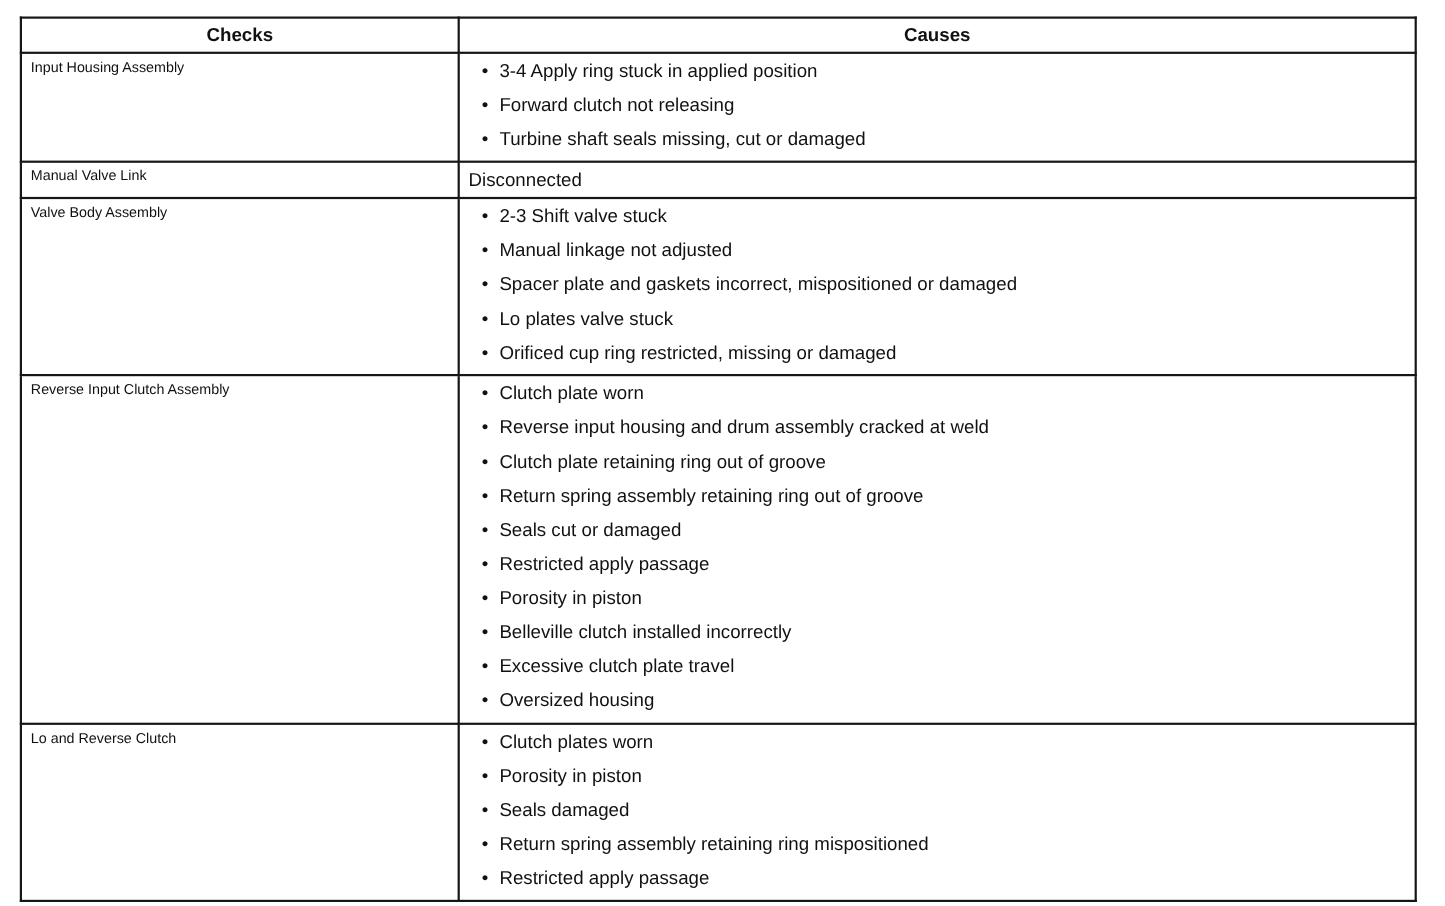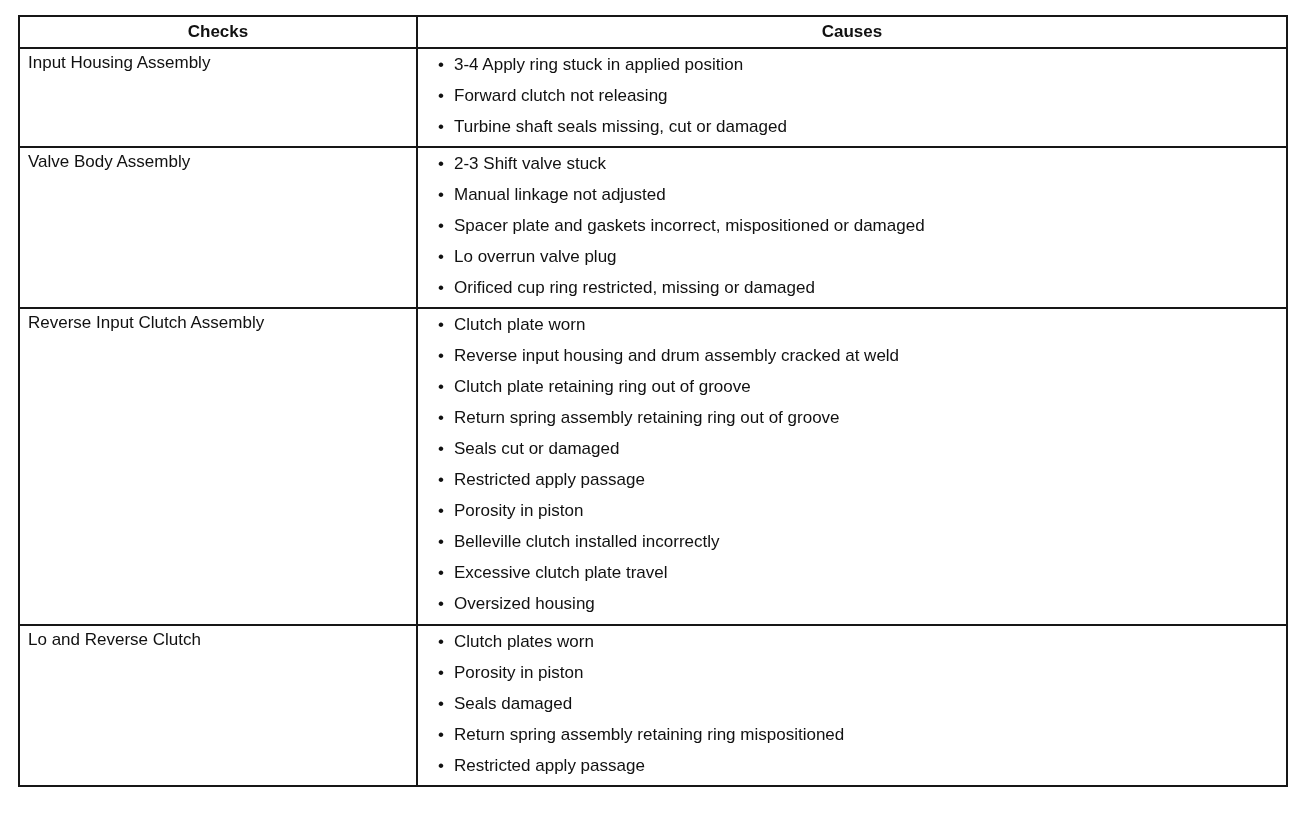--- a/index.html
+++ b/index.html
@@ -4,21 +4,21 @@
   <style>
     html, body { margin: 0; padding: 0; background: #ffffff; }
     body { width: 1314px; height: 824px; position: relative; overflow: hidden;
            font-family: "Liberation Sans", sans-serif; color: #111111; }
     .table-wrap { position: absolute; left: 18px; top: 15px; width: 1092px; }
     table { border-collapse: collapse; width: 1268px; table-layout: fixed; }
     col.c1 { width: 398px; }
     col.c2 { width: 870px; }
     th, td { border: 2px solid #161616; padding: 0; vertical-align: top; }
     th { font-weight: bold; font-size: 17px; height: 30px; text-align: center; vertical-align: middle; }
-    td.check { font-size: 17px; padding: 4px 0 0 8px; }
+    td.check { font-size: 13px; padding: 4px 0 0 8px; }
     td.causes { font-size: 17px; padding: 4px 0 0 14px; }
     ul { list-style: none; margin: 0; padding: 0; }
     li { height: 31px; line-height: 23px; position: relative; padding-left: 22px; }
     li .bullet { position: absolute; left: 6px; top: 0; }
     .plain { height: 27px; line-height: 23px; }
     tr.r1 td { height: 92px; }
     tr.r2 td { height: 27px; }
     tr.r3 td { height: 152px; }
     tr.r4 td { height: 311px; margin-left: 43px; }
     tr.r5 td { height: 150px; margin-top: 28px; }
@@ -44,29 +44,35 @@
         <td class="check">Input Housing Assembly</td>
         <td class="causes">
           <ul>
             <li><span class="bullet">•</span><span>3-4 Apply ring stuck in applied position</span></li>
             <li><span class="bullet">•</span><span>Forward clutch not releasing</span></li>
             <li><span class="bullet">•</span><span>Turbine shaft seals missing, cut or damaged</span></li>
           </ul>
         </td>
       </tr>
 
+      <tr class="r2">
+        <td class="check">Manual Valve Link</td>
+        <td class="causes" style="padding-left:8px;">
+          <div class="plain">Disconnected</div>
+        </td>
+      </tr>
 
       <tr class="r3">
         <td class="check">Valve Body Assembly</td>
         <td class="causes">
           <ul>
             <li><span class="bullet">•</span><span>2-3 Shift valve stuck</span></li>
             <li><span class="bullet">•</span><span>Manual linkage not adjusted</span></li>
             <li><span class="bullet">•</span><span>Spacer plate and gaskets incorrect, mispositioned or damaged</span></li>
-            <li><span class="bullet">•</span><span>Lo overrun valve plug</span></li>
+            <li><span class="bullet">•</span><span>Lo plates valve stuck</span></li>
             <li><span class="bullet">•</span><span>Orificed cup ring restricted, missing or damaged</span></li>
           </ul>
         </td>
       </tr>
 
       <tr class="r4">
         <td class="check">Reverse Input Clutch Assembly</td>
         <td class="causes">
           <ul>
             <li><span class="bullet">•</span><span>Clutch plate worn</span></li>

